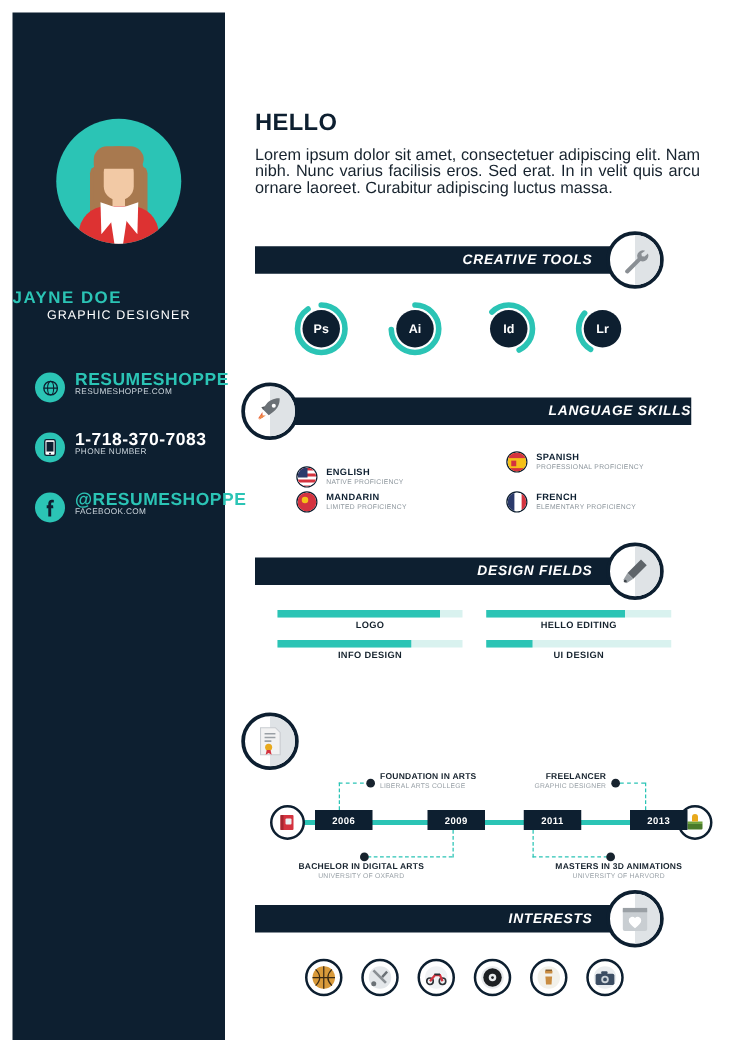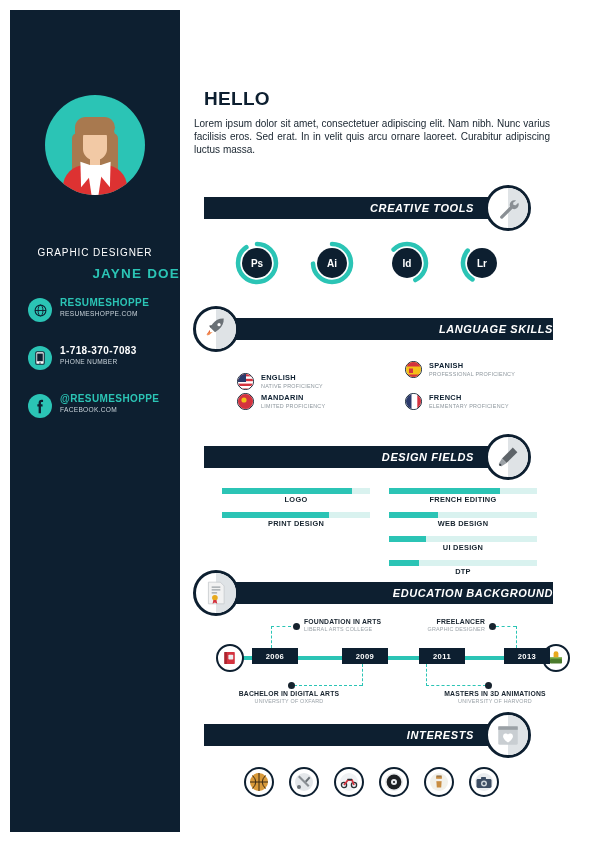--- a/index.html
+++ b/index.html
@@ -46,50 +46,50 @@
   .av-collar-r {
     position:absolute; left:52px; top:69px; width:0; height:0;
     border-left:9px solid transparent; border-right:9px solid transparent;
     border-top:24px solid #ffffff; transform:rotate(-19deg);
   }
   .av-shirt {
     position:absolute; left:42px; top:70px; width:16px; height:34px;
     background:#ffffff; clip-path:polygon(50% 0, 100% 0, 68% 100%, 32% 100%, 0 0);
   }
   .side-name {
-    position:absolute; left:0; top:220px; width:170px; text-align:right;
-    color:#2bc4b5; font-size:13.5px; font-weight:bold; letter-spacing:1.2px;margin-top:36px;
+    position:absolute; left:0; top:220px; width:170px; text-align:left;
+    color:#2bc4b5; font-size:13.5px; font-weight:bold; letter-spacing:1.2px;
   }
   .side-role {
     position:absolute; left:0; top:237px; width:170px; text-align:center;
     color:#ffffff; font-size:10px; letter-spacing:0.9px;
   }
 
   .contact-list { position:absolute; left:18px; top:288px; width:152px; }
   .contact-row { position:relative; height:38px; margin-bottom:10px; }
   .c-icon {
     position:absolute; left:0; top:0; width:24px; height:24px; border-radius:50%;
     background:#2bc4b5; display:flex; align-items:center; justify-content:center;
   }
   .c-icon svg { display:block; }
   .c-text { position:absolute; left:32px; top:-1px; }
-  .c-title { color:#2bc4b5; font-size:10px; font-weight:bold; letter-spacing:0.4px; line-height:12px; }
+  .c-title { color:#2bc4b5; font-size:14px; font-weight:bold; letter-spacing:0.4px; line-height:12px; }
   .c-title.phone { color:#ffffff;text-align:right; }
   .c-sub { color:#c9d3da; font-size:6.6px; letter-spacing:0.3px; line-height:9px; }
 
   
   .main { position:absolute; left:180px; top:0; width:415px; height:842px;margin-top:22px; }
 
   .hello {
     position:absolute; left:24px; top:66px;
     font-size:19px; font-weight:bold; color:#0d1f30; letter-spacing:0.3px;
   }
   .intro {
-    position:absolute; left:14px; top:95px; width:356px;
-    font-size:10px; line-height:13.2px; color:#17232e; text-align:justify;
+    position:absolute; left:24px; top:95px; width:356px;
+    font-size:13px; line-height:13.2px; color:#17232e; text-align:justify;
   }
 
   
   .sec-bar {
     position:absolute; height:22px; background:#0d1f30;
     display:flex; align-items:center;
   }
   .sec-bar.right { justify-content:flex-end; padding-right:30px; }
   .sec-bar.left  { justify-content:flex-end; padding-left:38px; }
   .sec-title {
@@ -372,54 +372,39 @@
         <div class="fitem">
           <div class="ftrack">
               <div class="ffill" style="width:88%"></div>
             </div>
           <div class="flabel">LOGO</div>
         </div>
         <div class="fitem">
           <div class="ftrack">
               <div class="ffill" style="width:72%"></div>
             </div>
-          <div class="flabel">PRINT DESIGN</div>
+          <div class="flabel">INFO DESIGN</div>
         </div>
       </div>
       <div class="fcol" style="left:167px; top:0;">
         <div class="fitem">
           <div class="ftrack">
               <div class="ffill" style="width:75%"></div>
             </div>
-          <div class="flabel">FRENCH EDITING</div>
-        </div>
-        <div class="fitem">
-          <div class="ftrack">
-              <div class="ffill" style="width:33%"></div>
-            </div>
-          <div class="flabel">WEB DESIGN</div>
+          <div class="flabel">HELLO EDITING</div>
         </div>
         <div class="fitem">
           <div class="ftrack">
               <div class="ffill" style="width:25%"></div>
             </div>
           <div class="flabel">UI DESIGN</div>
         </div>
-        <div class="fitem">
-          <div class="ftrack">
-              <div class="ffill" style="width:20%"></div>
-            </div>
-          <div class="flabel">DTP</div>
-        </div>
-      </div>
-    </div>
-
-    <div class="sec-bar left" style="left:24px; top:560px; width:349px;">
-      <span class="sec-title">EDUCATION BACKGROUND</span>
-    </div>
+      </div>
+    </div>
+
     <div class="sec-icon" style="left:13px; top:548px;">
       <div class="half"></div>
       <svg width="26" height="26" viewBox="0 0 24 24">
           <path d="M5 2h11l3.5 3.5V22H5z" fill="#f2f2f2" stroke="#c8ccd0" stroke-width="0.8"></path>
           <g stroke="#9aa0a5" stroke-width="1.2">
             <line x1="8" y1="6.5" x2="16" y2="6.5"></line>
             <line x1="8" y1="9.2" x2="16" y2="9.2"></line>
             <line x1="8" y1="11.9" x2="13" y2="11.9"></line>
           </g>
           <circle cx="11" cy="16.4" r="2.6" fill="#e8a91c"></circle>

